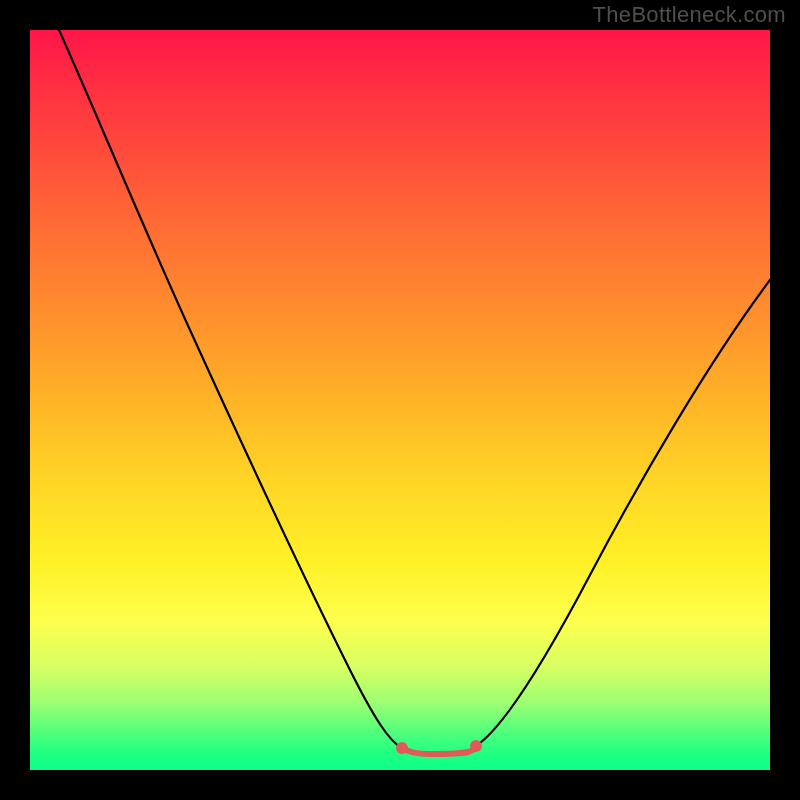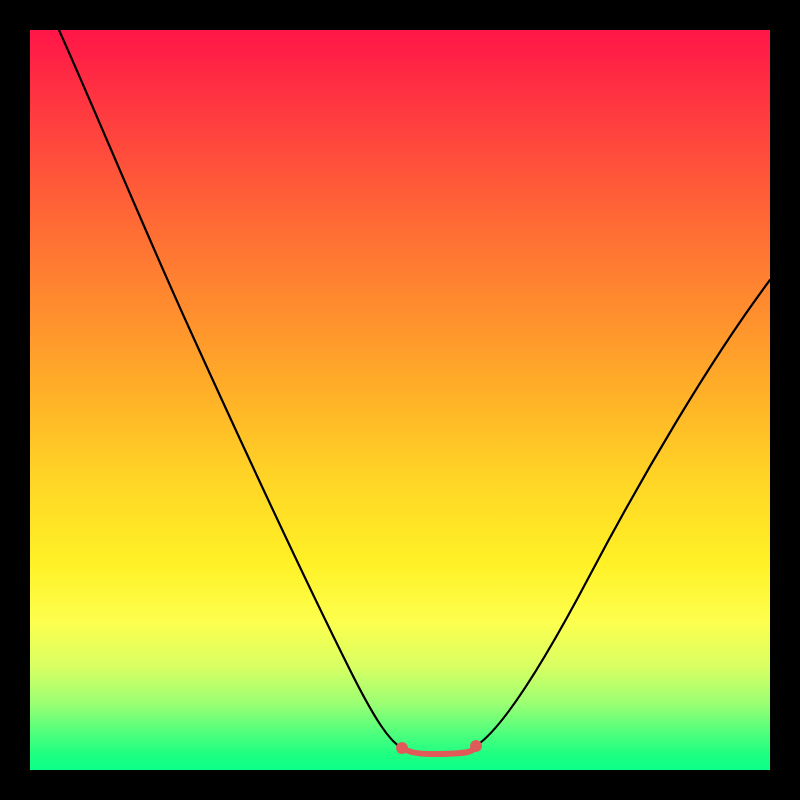--- a/index.html
+++ b/index.html
@@ -54,20 +54,21 @@
     left: 0;
     top: 0;
     width: 740px;
     height: 740px;
   }
 </style>
 </head>
 <body>
 
 <div class="outer">
+  <div class="watermark">TheBottleneck.com</div>
 
   <div class="plot">
     <svg viewBox="0 0 740 740">
 
       <path d="M 29 0
                C 65 80, 110 190, 160 300
                C 210 410, 265 530, 320 640
                C 345 690, 360 712, 372 718" fill="none" stroke="#000000" stroke-width="2.2" stroke-linecap="round"></path>
 
       <path d="M 446 716

